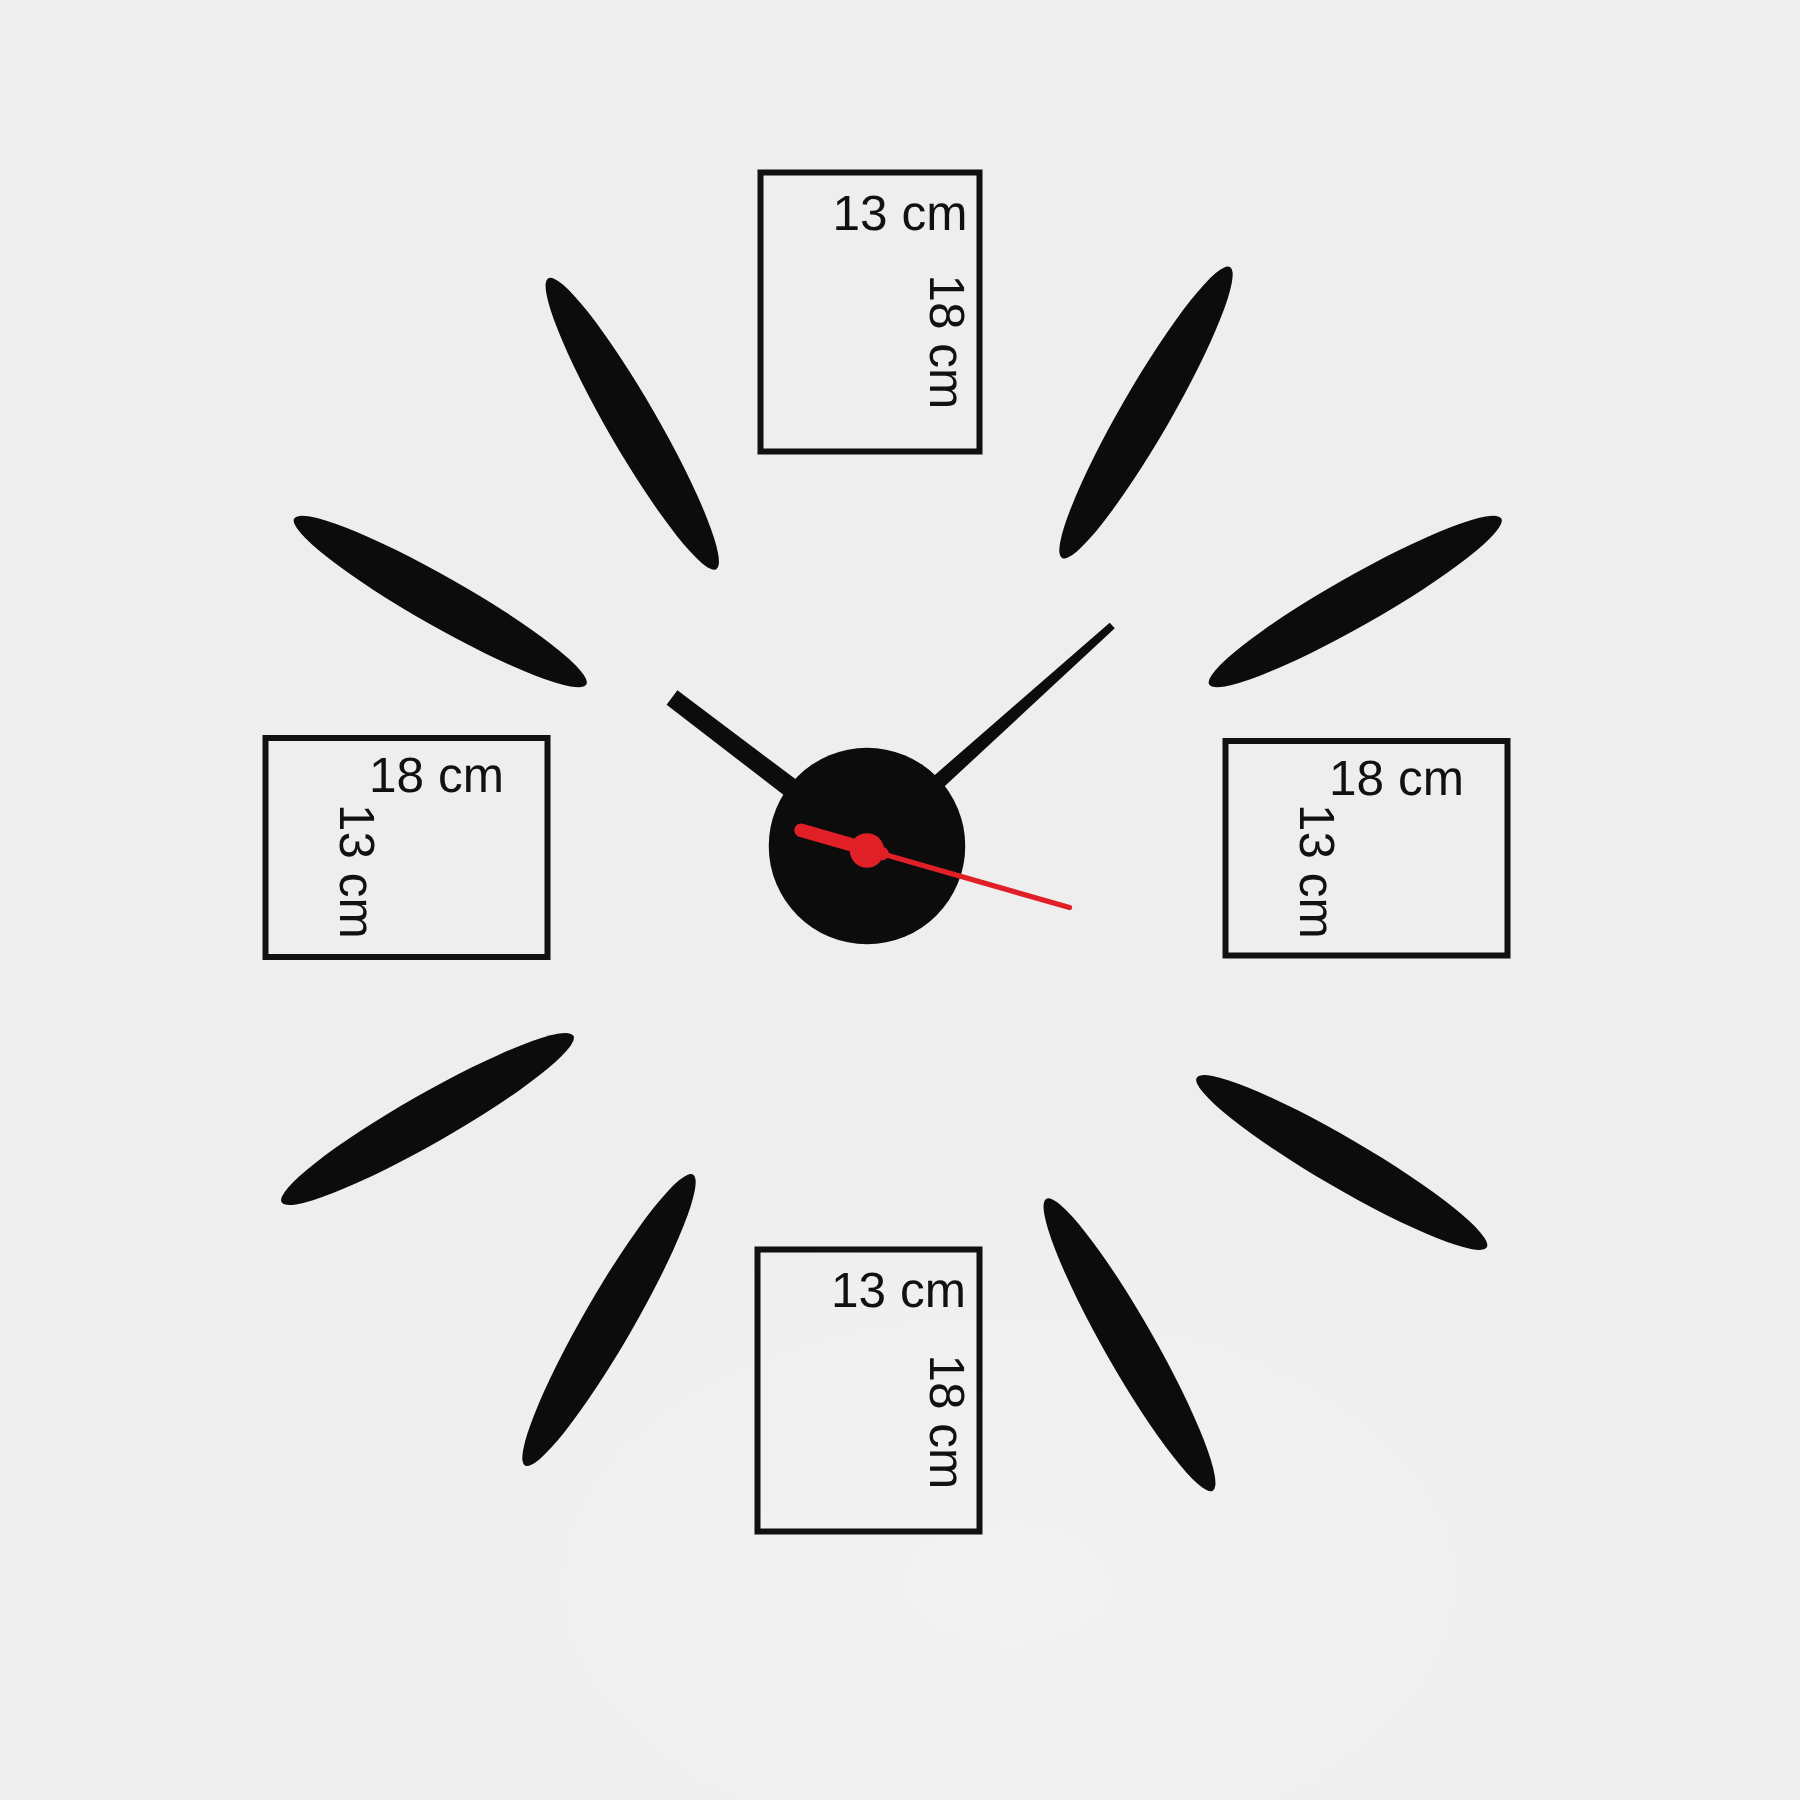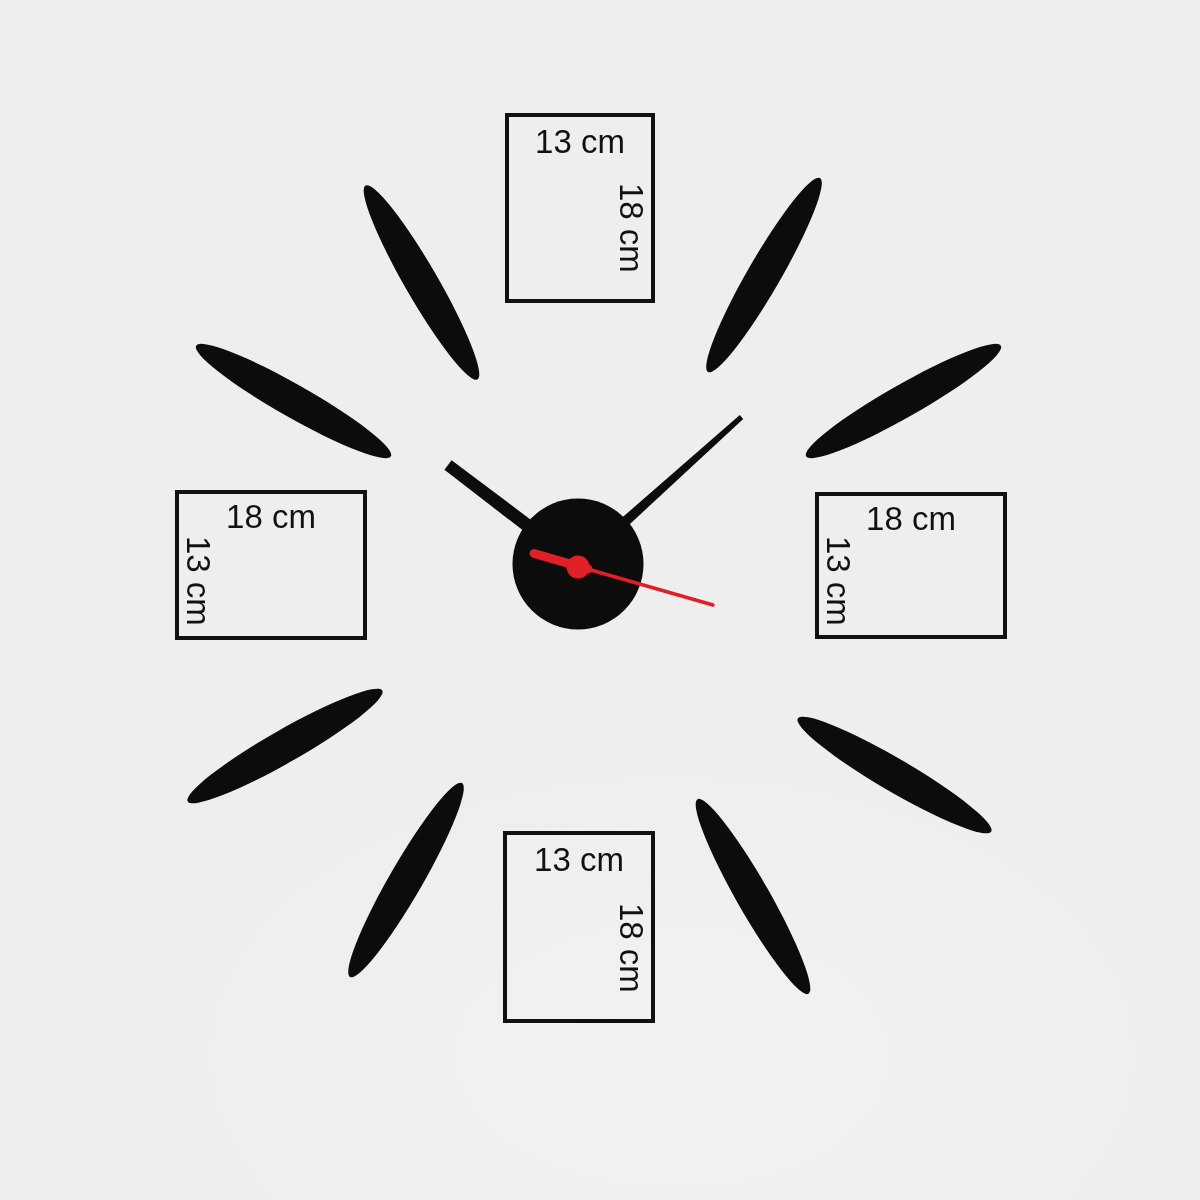--- a/index.html
+++ b/index.html
@@ -32,20 +32,21 @@
   .box-top    { left: 505px; top: 113px; width: 150px; height: 190px; }
   .box-bottom { left: 503px; top: 831px; width: 152px; height: 192px; }
   .box-left   { left: 175px; top: 490px; width: 192px; height: 150px; }
   .box-right  { left: 815px; top: 492px; width: 192px; height: 147px; }
   .dim-label {
     position: absolute;
     font-size: 33px;
     line-height: 1.05;
     color: #111111;
     white-space: nowrap;
+    padding-left: 40px;
   }
   .dim-horiz {
     left: 0;
     right: 0;
     top: 8px;
     display: block;
     text-align: center;
   }
   .box-left .dim-horiz, .box-right .dim-horiz { top: 6px; }
   .dim-vert {

